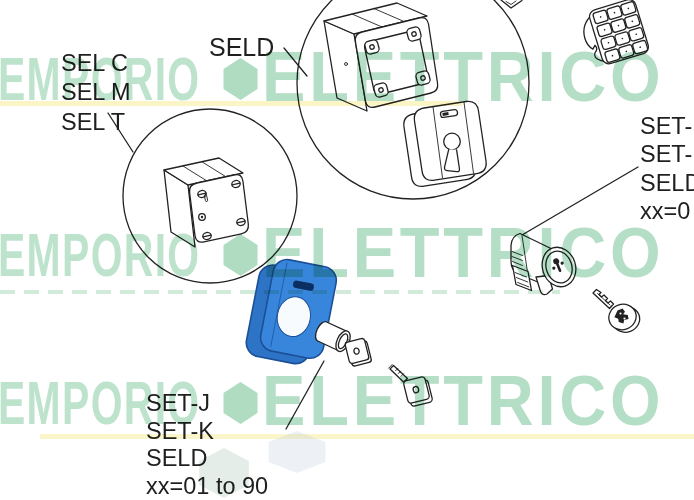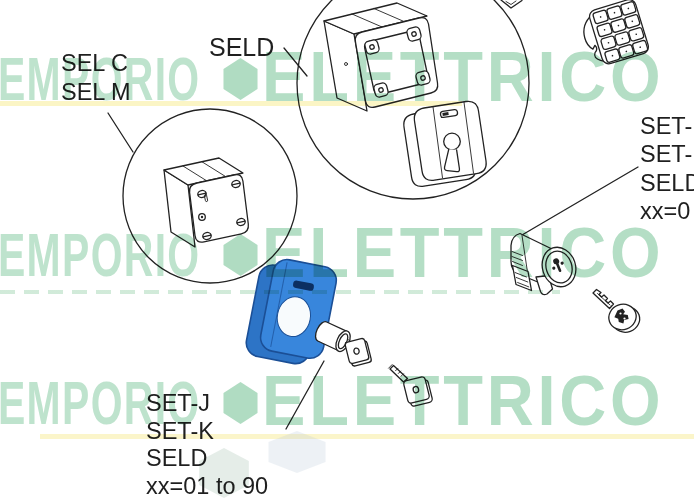--- a/index.html
+++ b/index.html
@@ -215,20 +215,21 @@
       <g transform="translate(416.5,390) rotate(-14)">
         <rect class="wf" x="-11" y="-11.5" width="22" height="23" rx="3.5"></rect>
         <ellipse class="ln" cx="-0.5" cy="-0.5" rx="2.7" ry="3.2"></ellipse>
       </g>
     </g>
   </svg>
 
   <div class="label sel-block">
     <div>SEL C</div>
     <div>SEL M</div>
+    <div>SEL T</div>
   </div>
 
   <div class="label seld-top">SELD</div>
 
   <div class="label right-block">
     <div>SET-</div>
     <div>SET-</div>
     <div>SELD</div>
     <div>xx=0</div>
   </div>

